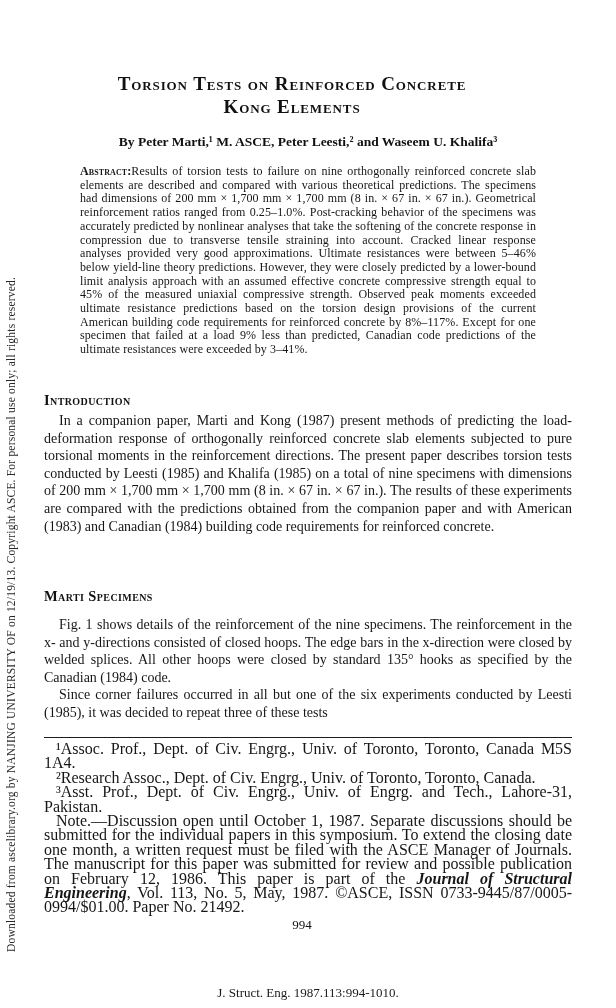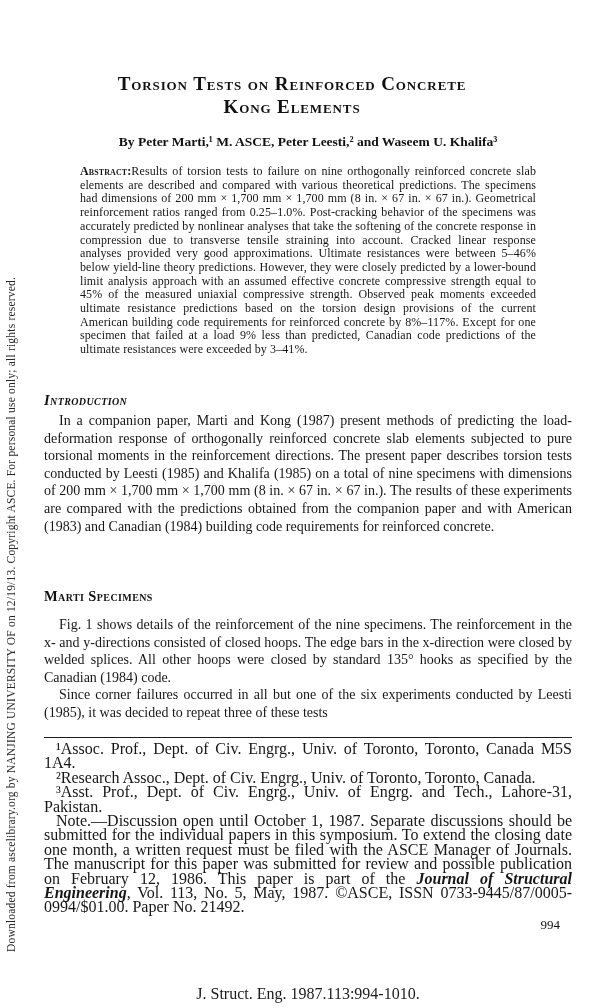--- a/index.html
+++ b/index.html
@@ -65,21 +65,21 @@
   .sec-heading {
     position: absolute;
     left: 44px;
     width: 528px;
     font-weight: bold;
     font-variant: small-caps;
     font-size: 14.5px;
     letter-spacing: 0.4px;
     color: #111111;
   }
-  #intro-heading { top: 392px; font-style: italic; }
+  #intro-heading { top: 392px; }
   #ts-heading { top: 588px; }
   .bodytext {
     position: absolute;
     left: 44px;
     width: 528px;
     font-size: 14px;
     line-height: 17.6px;
     text-align: justify;
   }
   #intro-body { top: 412px; }
@@ -96,31 +96,31 @@
     line-height: 14.4px;
     text-align: justify;
   }
   .footnotes p { text-indent: 12px; }
   .note-emph { font-weight: bold; font-style: italic; }
   .pagenum {
     position: absolute;
     left: 44px;
     top: 917px;
     width: 516px;
-    text-align: right;
+    text-align: center;
     font-size: 13px;
     color: #111111;
   }
   .runfoot {
     position: absolute;
     left: 0;
     top: 985px;
     width: 616px;
     text-align: center;
-    font-size: 16px;
+    font-size: 13px;
     color: #1b1b1b;
   }
 </style>
 </head>
 <body>
 
 <div class="page">
 
   <div class="watermark">Downloaded from ascelibrary.org by NANJING UNIVERSITY OF on 12/19/13. Copyright ASCE. For personal use only; all rights reserved.</div>
 

